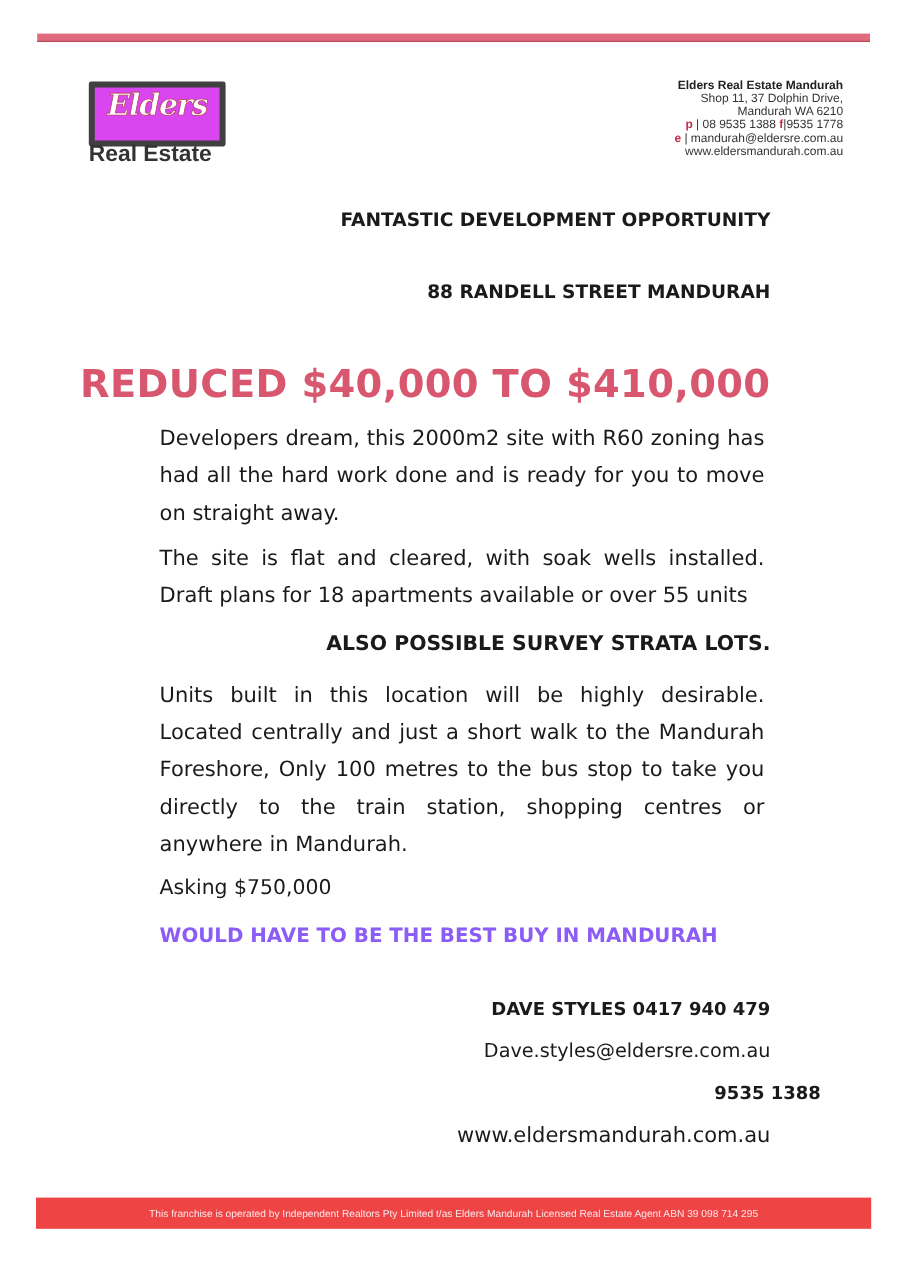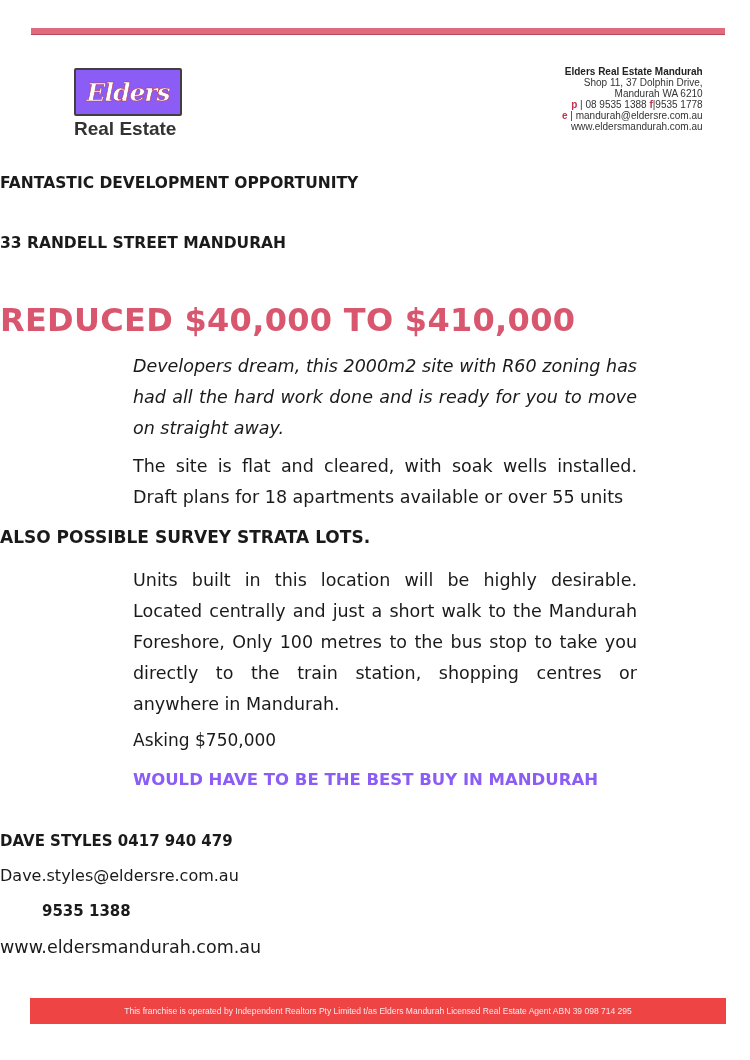--- a/index.html
+++ b/index.html
@@ -6,47 +6,47 @@
   body {
     width: 750px; height: 1060px; background: #ffffff; position: relative; overflow: hidden;
     font-family: "DejaVu Sans", sans-serif; color: #1a1a1a;
   }
   .top-rule {
     position: absolute; left: 31px; top: 28px; width: 694px; height: 6px;
     background: #e06b7f; border-bottom: 1px solid #b9485c;
   }
   .logo {
     position: absolute; left: 74px; top: 68px; width: 104px; height: 44px;
-    background: #8b5cf6; border: 2px solid #404040; border-radius: 2px;
-    display: flex; align-items: center; justify-content: center;
+    background: #d946ef; border: 5px solid #404040; border-radius: 2px;
+    display: flex; justify-content: center;
   }
   .logo-word {
     font-family: "DejaVu Serif", serif; font-style: italic; font-weight: bold;
     font-size: 25px; color: #ffffff; letter-spacing: -1px;
     -webkit-text-stroke: 0.6px #b33a4f;
   }
   .logo-sub {
     position: absolute; left: 74px; top: 118px; font-family: "Liberation Sans", sans-serif;
     font-weight: bold; font-size: 19px; color: #333333;
   }
   .office {
     position: absolute; left: 562px; top: 66px; font-family: "Liberation Sans", sans-serif;
     font-size: 10px; line-height: 11px; color: #333; text-align: right;
   }
   .office .name { font-weight: bold; color: #222; }
   .office .pfx { color: #c2304f; font-weight: bold; }
-  .center { position: absolute; left: 0; width: 642px; text-align: left; }
+  .center { position: absolute; left: 0; width: 642px; text-align: right; }
   .h1 { top: 174px; font-weight: bold; font-size: 15.5px; color: #1a1a1a; }
   .h2 { top: 234px; font-weight: bold; font-size: 15.5px; }
   .price { top: 301px; font-size: 32px; color: #d8576f; font-weight: bold; letter-spacing: 0.3px; }
   .body {
     position: absolute; left: 133px; width: 504px;
     font-size: 17.5px; line-height: 31px; text-align: justify; color: #1a1a1a;
   }
-  .p1 { top: 351px; font-style: italic; }
+  .p1 { top: 351px; }
   .p2 { top: 451px; }
   .strata { top: 527px; font-weight: bold; font-size: 17px; }
   .p3 { top: 565px; }
   .asking { position: absolute; left: 133px; top: 730px; font-size: 17px; }
   .bestbuy {
     position: absolute; left: 133px; top: 770px; font-size: 16.5px; font-weight: bold; color: #8b5cf6;
   }
   .c1 { top: 832px; font-weight: bold; font-size: 15px; }
   .c2 { top: 866px; font-size: 16px; }
   .c3 { top: 902px; font-weight: bold; font-size: 15px; padding-left: 42px; }
@@ -77,21 +77,21 @@
     <span class="pfx">f</span>|<span>9535 1778</span>
   </div>
   <div>
     <span class="pfx">e</span> |
     <span>mandurah@eldersre.com.au</span>
   </div>
   <div>www.eldersmandurah.com.au</div>
 </div>
 
 <div class="center h1">FANTASTIC DEVELOPMENT OPPORTUNITY</div>
-<div class="center h2">33 RANDELL STREET  MANDURAH</div>
+<div class="center h2">88 RANDELL STREET  MANDURAH</div>
 <div class="center price">REDUCED $40,000 TO $410,000</div>
 
 <div class="body p1">Developers dream,  this 2000m2 site with R60 zoning has had all the hard work done and is ready for you to move on straight away.</div>
 <div class="body p2">The site is flat and cleared, with soak wells installed. Draft plans for 18 apartments available or over 55 units</div>
 <div class="center strata">ALSO POSSIBLE SURVEY STRATA LOTS.</div>
 <div class="body p3">Units built in this location will be highly  desirable. Located centrally and just a short walk to the Mandurah Foreshore,  Only 100 metres to the bus stop to take you directly to the train station, shopping centres or anywhere in Mandurah.</div>
 <div class="asking">Asking $750,000</div>
 <div class="bestbuy">WOULD HAVE TO BE THE BEST BUY IN MANDURAH</div>
 
 <div class="center c1">DAVE STYLES  0417 940 479</div>

